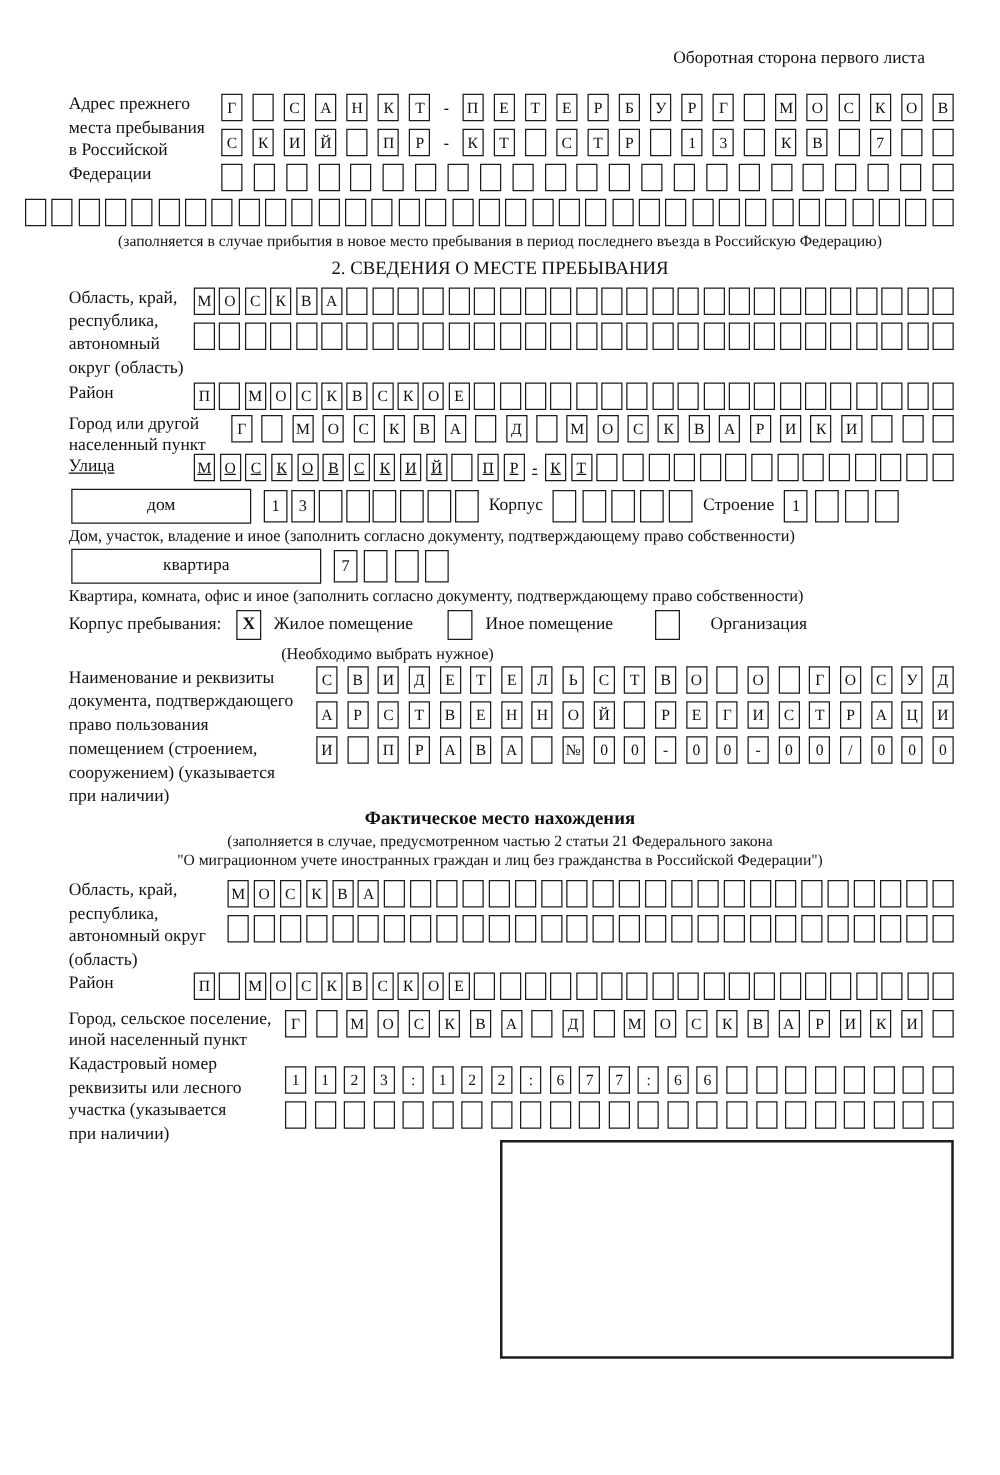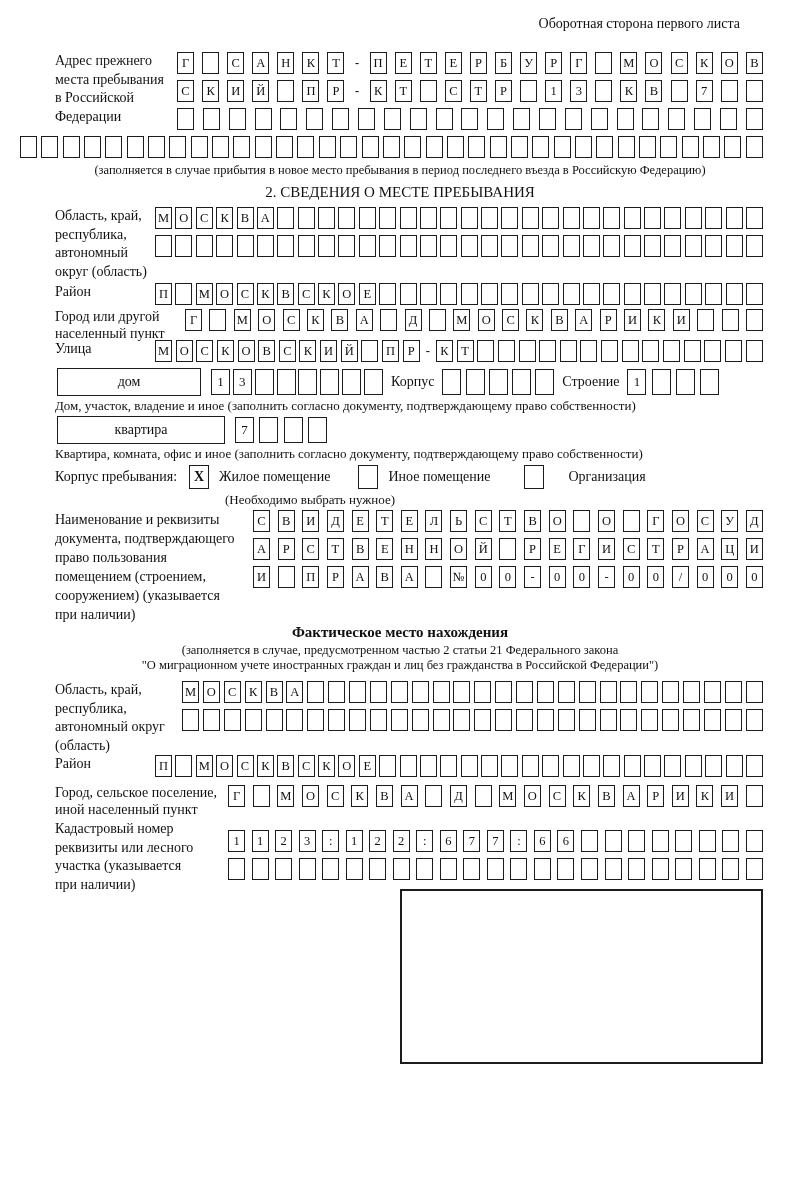--- a/index.html
+++ b/index.html
@@ -2,21 +2,21 @@
 <html><head>
 <meta charset="utf-8">
 <style>
   html,body{margin:0;padding:0;background:#fff;}
   .page{
     width:800px;height:1180px;position:relative;overflow:hidden;
     background:#fff;color:#111;
     font-family:"Liberation Serif","DejaVu Serif",serif;
     font-size:14px;
   }
-  .top-note{padding:16px 60px 0 0;text-align:right;font-size:14px;}
+  .top-note{padding:39px 60px 0 0;text-align:right;font-size:14px;}
   .frow{display:flex;align-items:flex-start;}
   .ml20{margin-left:20px}.ml55{margin-left:55px}.ml57{margin-left:57px}
   .mt2{margin-top:2px}.mt3{margin-top:3px}.mt4{margin-top:4px}.mt5{margin-top:5px}
   .mt6{margin-top:6px}.mt8{margin-top:8px}.mt10{margin-top:10px}.mt20{margin-top:20px}
   .lbl{flex:none;}
   .lbl div{line-height:18.5px;}
   .lw100{width:100px}.lw122{width:122px}.lw127{width:127px}.lw130{width:130px}
   .lw173{width:173px}.lw198{width:198px}
   .lh16 div{line-height:16.5px;}
   .rows{flex:none;}
@@ -33,21 +33,21 @@
   .cell.sep{border:none;width:9px;font-weight:bold;}
   .big .cell{width:19px;height:26px;font-size:13px;}
   .center{text-align:center;}
   .note{font-size:12.5px;line-height:15px;}
   .h2{font-weight:normal;font-size:15px;margin-top:6px;}
   .cap{font-size:13px;line-height:15px;margin-top:2px;}
   .labelbox{
     flex:none;box-sizing:border-box;border:1.5px solid #1c1c1c;height:28px;
     display:flex;align-items:center;justify-content:center;font-size:14px;
   }
-  .lbw144{width:144px}.lbw180{width:168px}
+  .lbw144{width:144px}.lbw180{width:200px}
   .domrow{display:flex;align-items:center;}
   .domrow .inlbl{margin:0 8px;white-space:nowrap;}
   .gap10{width:10px;flex:none;}
   .stayrow{display:flex;align-items:center;}
   .cbox{
     flex:none;width:20px;height:24px;box-sizing:border-box;border:1.5px solid #1c1c1c;
     display:flex;align-items:center;justify-content:center;font-size:14px;font-weight:bold;
   }
   .doclbl div{line-height:19px;}
   .stamp{
@@ -331,21 +331,21 @@
         <div class="cell">Р</div>
         <div class="cell">И</div>
         <div class="cell">К</div>
         <div class="cell">И</div>
         <div class="cell"></div>
         <div class="cell"></div>
         <div class="cell"></div>
       </div>
   </div>
 
-  <div class="frow ml55" style="margin-top:-2px;align-items:flex-start;">
+  <div class="frow ml55" style="margin-top:-2px;align-items:center;text-decoration:underline;">
     <div class="lbl lw100">
       <div>Улица</div>
     </div>
     <div class="cells cw608">
         <div class="cell">М</div>
         <div class="cell">О</div>
         <div class="cell">С</div>
         <div class="cell">К</div>
         <div class="cell">О</div>
         <div class="cell">В</div>

